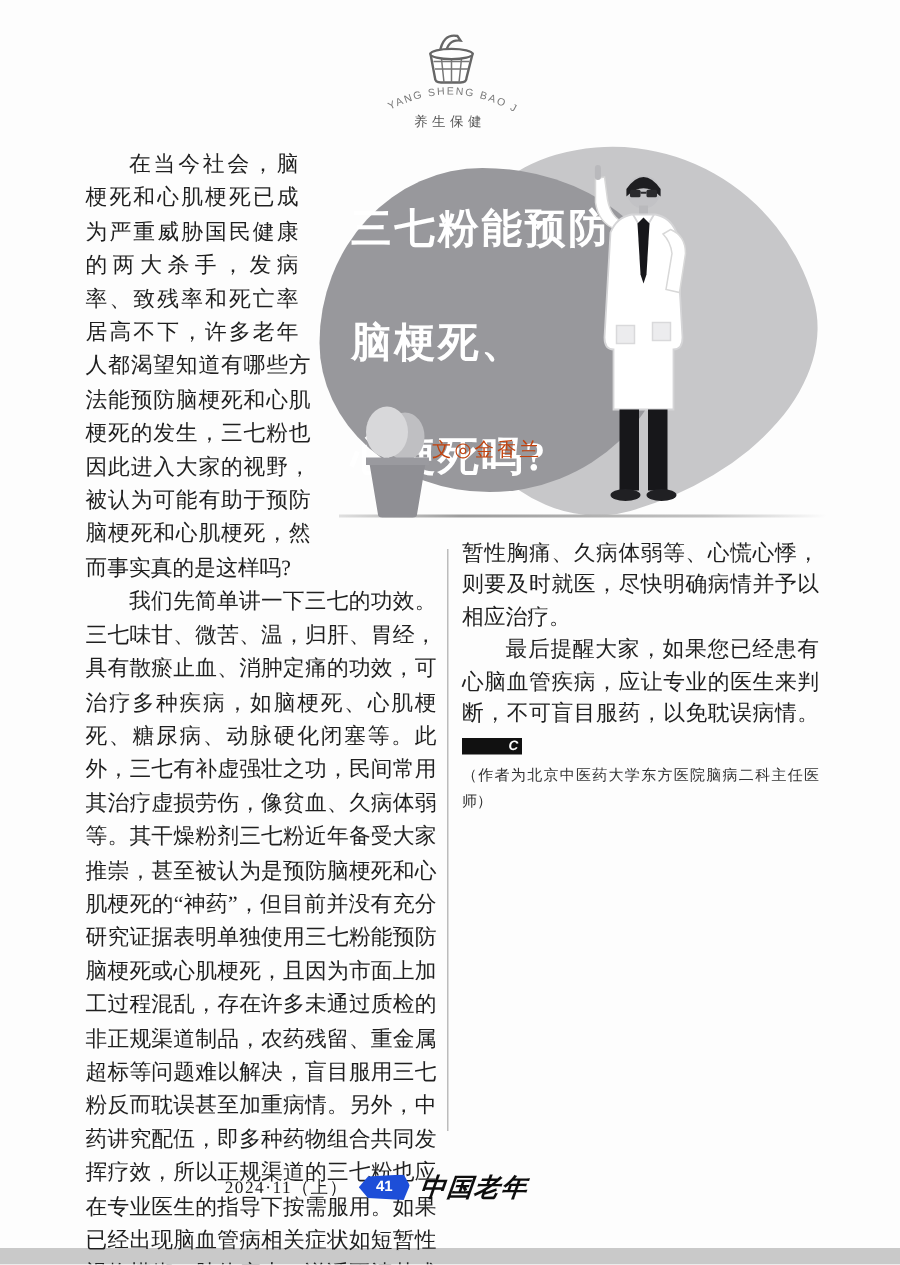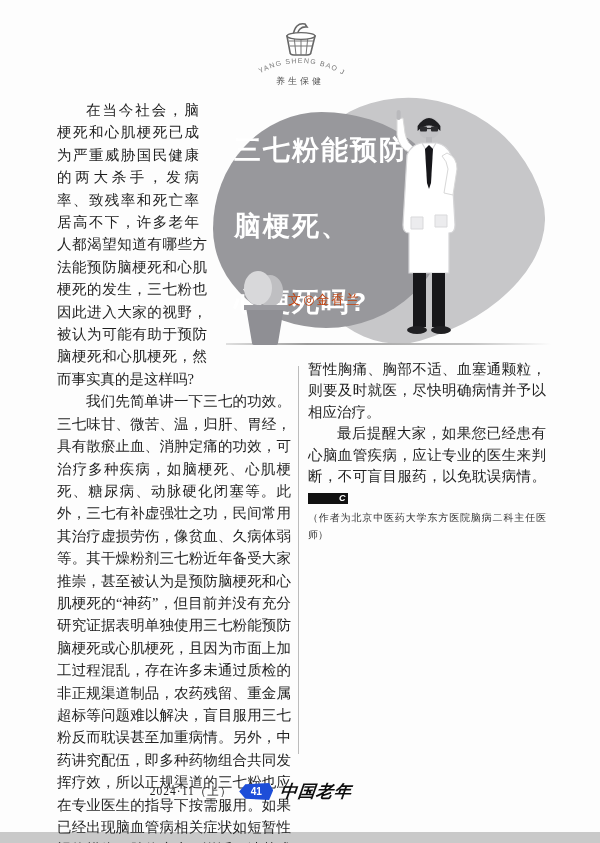--- a/index.html
+++ b/index.html
@@ -36,21 +36,21 @@
   .blob-light{
     position:absolute;left:82px;top:2px;width:252px;height:242px;background:#c7c7c9;
     border-radius:45% 55% 62% 38% / 52% 58% 42% 48%;transform:rotate(-16deg);
   }
   .blob-dark{
     position:absolute;left:5px;top:19px;width:236px;height:216px;background:#98989c;
     border-radius:46% 54% 52% 48% / 54% 46% 54% 46%;
   }
   .bubble-title{
     position:absolute;left:26px;top:40px;z-index:3;color:#ffffff;
-    font-family:Liberation Mono, monospace;font-weight:bold;
+    font-family:Liberation Serif, serif;font-weight:bold;
     font-size:27px;line-height:38px;letter-spacing:2px;white-space:pre-line;
   }
   .doctor{position:absolute;left:181px;top:14px;z-index:4;}
   .plant{position:absolute;left:26px;top:176px;z-index:4;}
   .byline{
     position:absolute;left:80px;top:198px;z-index:4;font-size:13px;color:#c2410c;
     letter-spacing:2px;
   }
   .ground-line{
     position:absolute;left:18px;top:250px;width:325px;height:2px;z-index:2;
@@ -149,21 +149,21 @@
   <div class="left-col">
     <div class="spacer1"></div>
     <div class="spacer2"></div>
     <p>在当今社会，脑梗死和心肌梗死已成为严重威胁国民健康的两大杀手，发病率、致残率和死亡率居高不下，许多老年人都渴望知道有哪些方法能预防脑梗死和心肌梗死的发生，三七粉也因此进入大家的视野，被认为可能有助于预防脑梗死和心肌梗死，然而事实真的是这样吗?</p>
     <p>我们先简单讲一下三七的功效。三七味甘、微苦、温，归肝、胃经，具有散瘀止血、消肿定痛的功效，可治疗多种疾病，如脑梗死、心肌梗死、糖尿病、动脉硬化闭塞等。此外，三七有补虚强壮之功，民间常用其治疗虚损劳伤，像贫血、久病体弱等。其干燥粉剂三七粉近年备受大家推崇，甚至被认为是预防脑梗死和心肌梗死的“神药”，但目前并没有充分研究证据表明单独使用三七粉能预防脑梗死或心肌梗死，且因为市面上加工过程混乱，存在许多未通过质检的非正规渠道制品，农药残留、重金属超标等问题难以解决，盲目服用三七粉反而耽误甚至加重病情。另外，中药讲究配伍，即多种药物组合共同发挥疗效，所以正规渠道的三七粉也应在专业医生的指导下按需服用。如果已经出现脑血管病相关症状如短暂性视物模糊、肢体麻木、说话不清楚或者冠心病相关症状如短</p>
   </div>
 
   <div class="col-divider"></div>
 
   <div class="right-col">
-    <p class="cont">暂性胸痛、胸部不适、血塞通颗粒，则要及时就医，尽快明确病情并予以相应治疗。</p>
+    <p class="cont">暂性胸痛、久病体弱等、心慌心悸，则要及时就医，尽快明确病情并予以相应治疗。</p>
     <p><span>最后提醒大家，如果您已经患有心脑血管疾病，应让专业的医生来判断，不可盲目服药，以免耽误病情。</span> <span class="endmark">C</span></p>
     <p class="note">（作者为北京中医药大学东方医院脑病二科主任医师）</p>
 
   </div>
 
   <div class="footer">
     <span class="issue">2024·11（上）</span>
     <span class="page-badge">41</span>
     <span class="magazine">中国老年</span>
   </div>

